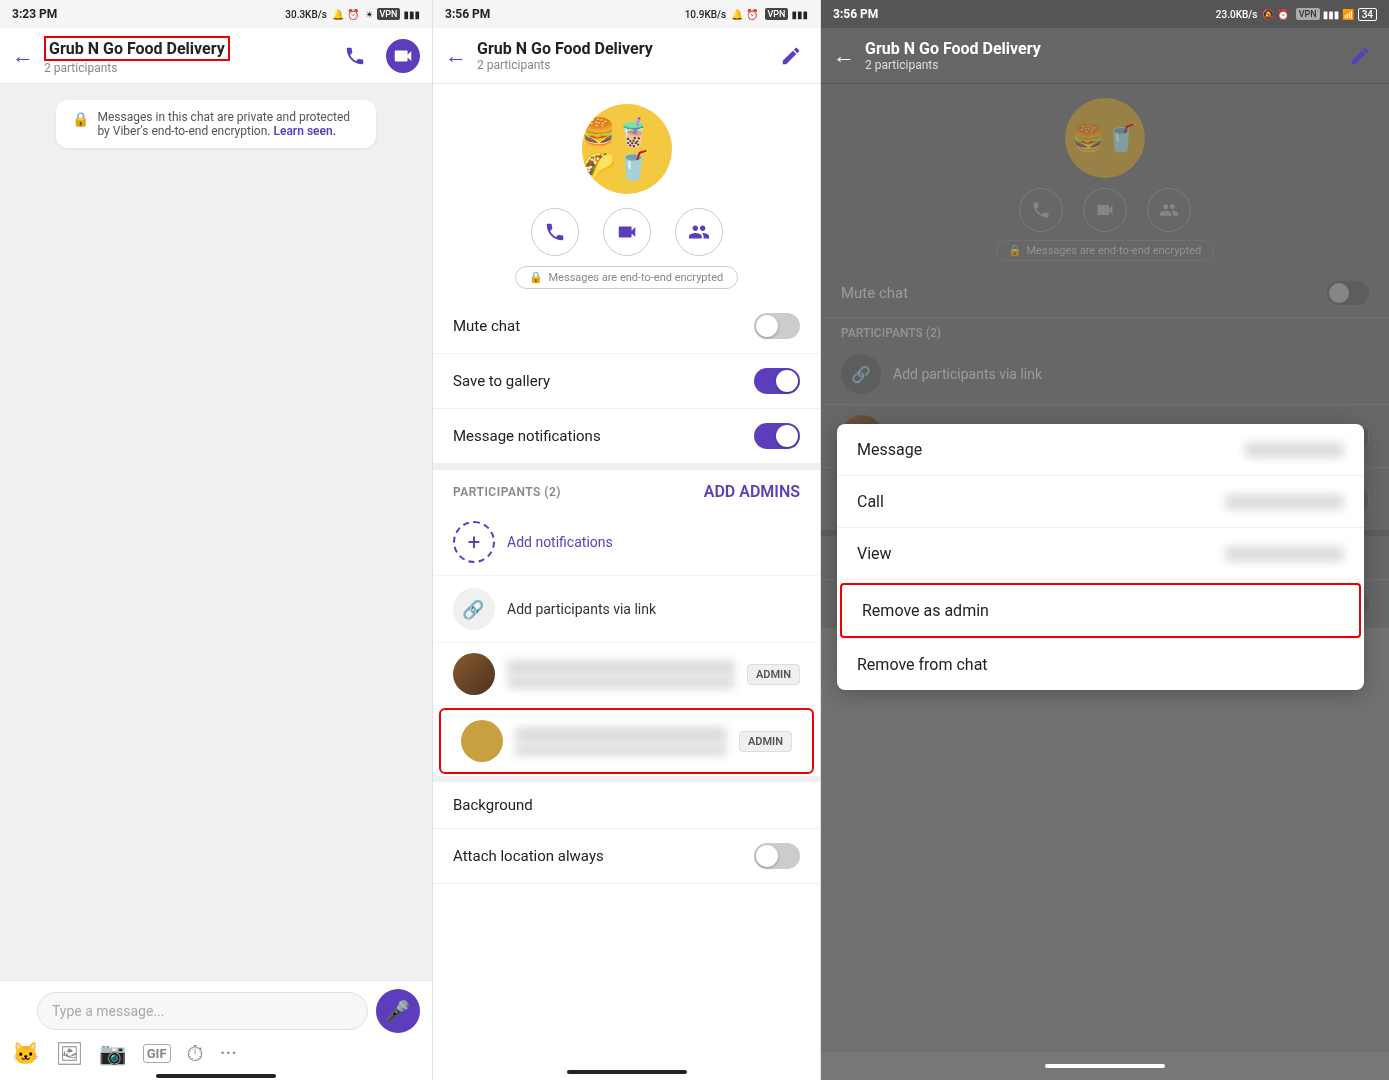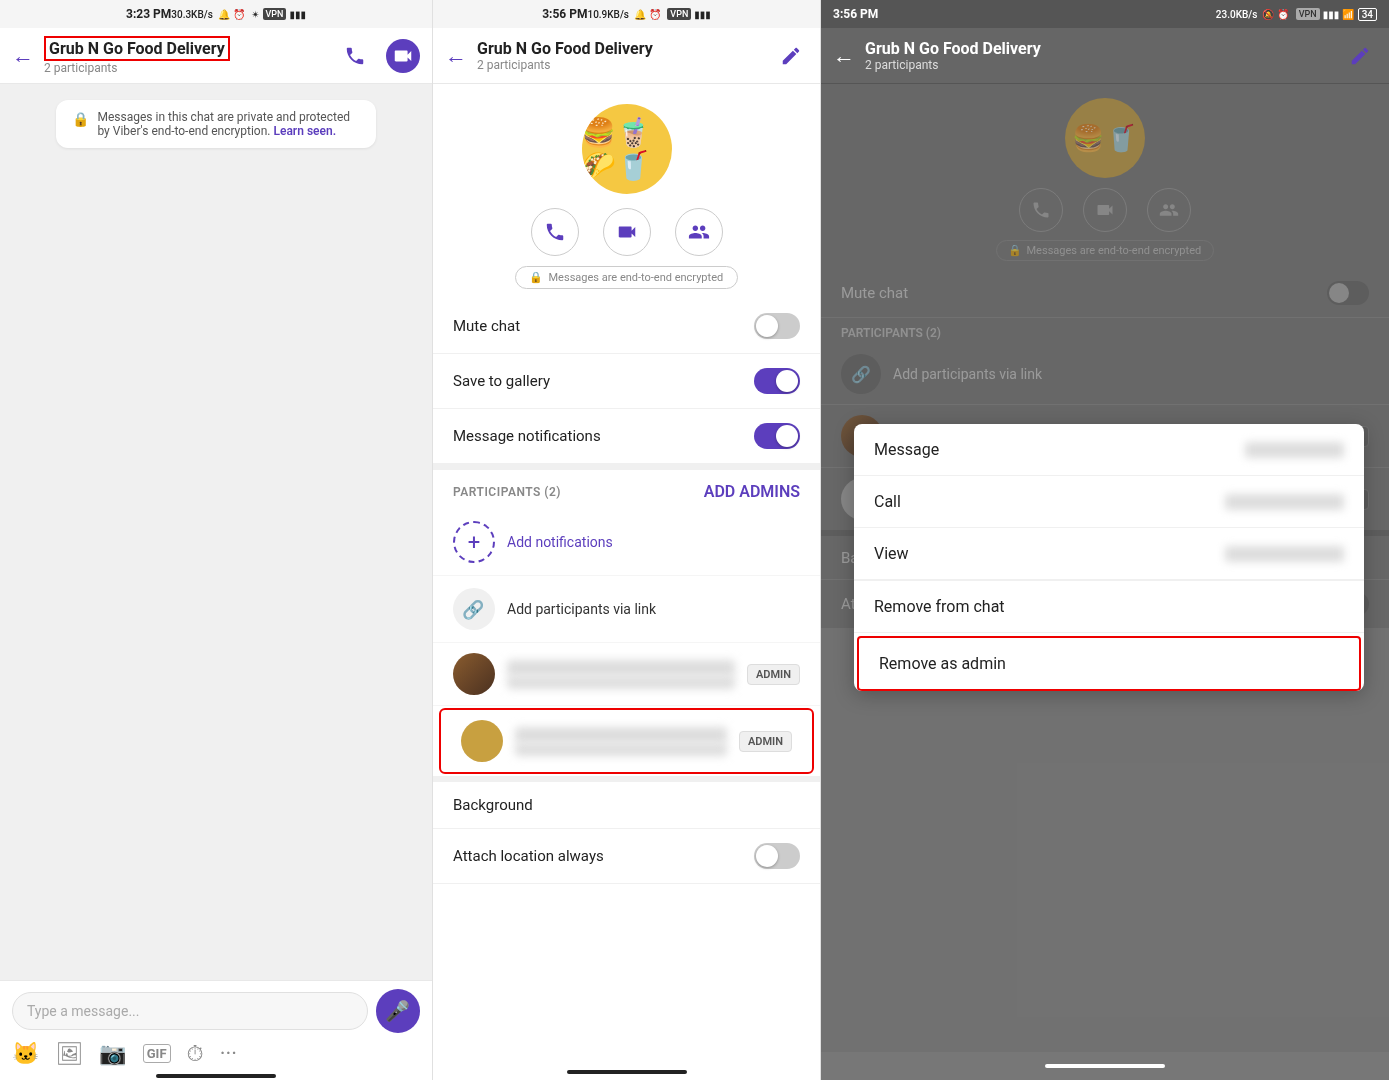--- a/index.html
+++ b/index.html
@@ -44,21 +44,21 @@
       flex-direction: column;
       position: relative;
     }
 
     
     .status-bar {
       height: 28px;
       background: #f5f5f5;
       display: flex;
       align-items: center;
-      justify-content: center;
+      justify-content: space-between;
       padding: 0 12px;
       font-size: 11px;
       font-weight: 500;
       color: #222;
     }
     .status-bar .time { font-weight: 700; font-size: 12px; }
     .status-bar .icons { display: flex; align-items: center; gap: 3px; font-size: 10px; }
 
     .status-bar-dark {
       height: 28px;
@@ -148,20 +148,21 @@
       background: #fff;
       border-top: 1px solid #e8e8e8;
       display: flex;
       flex-direction: column;
     }
     .message-input-row {
       display: flex;
       align-items: center;
       padding: 8px 12px;
       gap: 8px;
+      margin-left: 25px;
     }
     .message-input {
       flex: 1;
       height: 38px;
       border-radius: 20px;
       border: 1px solid #e0e0e0;
       padding: 0 14px;
       font-size: 14px;
       color: #aaa;
       background: #f7f7f7;
@@ -355,21 +356,21 @@
       background: #ddd;
       border-radius: 4px;
       color: transparent;
       user-select: none;
     }
 
     
     .dropdown-menu {
       position: absolute;
       top: 340px;
-      left: 33px;
+      left: 16px;
       right: 25px;
       background: #fff;
       border-radius: 8px;
       box-shadow: 0 4px 20px rgba(0,0,0,0.25);
       z-index: 10;
       overflow: hidden;
     }
     .dropdown-item {
       display: flex;
       align-items: center;
@@ -712,26 +713,26 @@
       <div class="dropdown-item">
         <span class="dropdown-item-label">Call</span>
         <span class="dropdown-item-value">████████████</span>
       </div>
 
       <div class="dropdown-item">
         <span class="dropdown-item-label">View</span>
         <span class="dropdown-item-value">████████████</span>
       </div>
 
+      <div class="dropdown-item highlighted" style="border:2px solid #e00;margin:3px 3px 0 3px;">
+        <span class="dropdown-item-label">Remove as admin</span>
+      </div>
+
       <div class="dropdown-item" style="border-top:1px solid #f0f0f0;">
         <span class="dropdown-item-label">Remove from chat</span>
       </div>
-
-      <div class="dropdown-item highlighted" style="border:2px solid #e00;margin:3px 3px 0 3px;">
-        <span class="dropdown-item-label">Remove as admin</span>
-      </div>
     </div>
   </div>
 
   <div style="background:#777;display:flex;flex-direction:column;align-items:center;padding:6px 0;">
     <div class="bottom-indicator-dark"></div>
   </div>
 </div>
 
 </body></html>

